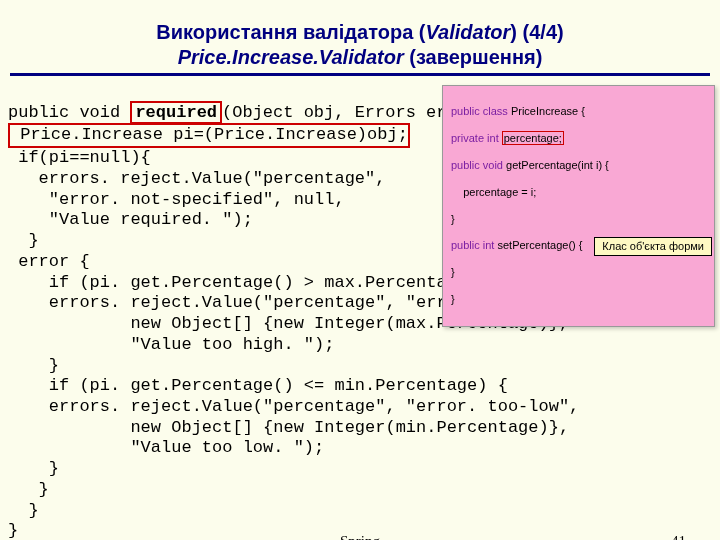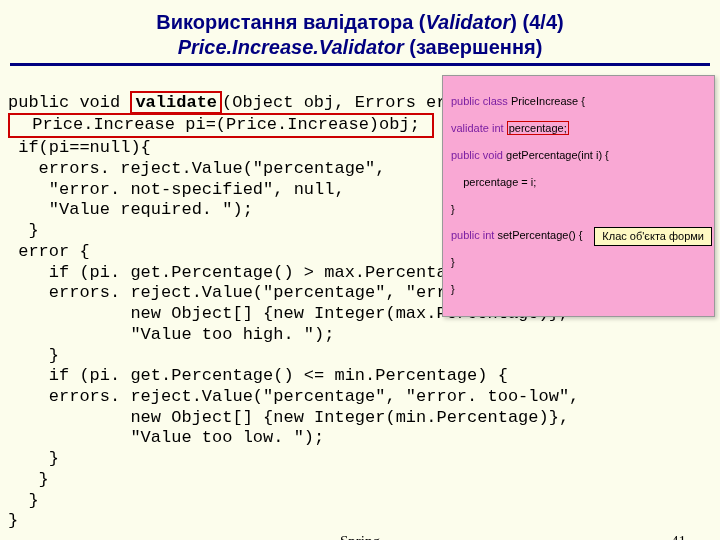--- a/index.html
+++ b/index.html
@@ -1,41 +1,41 @@
 <!DOCTYPE html>
 <html><head>
 <meta charset="utf-8">
 <style>
 html,body{margin:0;padding:0;width:720px;height:540px;background:#fcfdec;font-family:Arial,sans-serif;overflow:hidden}
-.header{text-align:center;font-weight:bold;color:#000080;font-size:20px;padding:10px 0 0}
+.header{text-align:center;font-weight:bold;color:#000080;font-size:20px;padding:20px 0 0}
 .header .it{font-style:italic}
 .header .line{line-height:1.25}
 .header-underline{margin:3px 10px 6px;border-bottom:3px solid #000080}
 .code{font-family:"Courier New",monospace;font-size:17px;white-space:pre;padding:0 8px;position:relative;line-height:1.22}
 .hl{font-weight:bold;border:2px solid #c00;padding:0 3px}
-.hl2{border:2px solid #c00;padding:0 12px;display:inline-block}
+.hl2{border:2px solid #c00;padding:0 0;display:inline-block}
 .popup{position:absolute;top:3px;right:5px;background:#f9a8d4;border:1px solid #999;box-shadow:2px 2px 4px rgba(0,0,0,.2);padding:6px 8px;font-family:Verdana,Arial,sans-serif;font-size:11px;width:255px}
 .popup .kw{color:#7b1fa2}
 .popup .bx{border:1px solid #c00;padding:0 1px}
 .tooltip{position:absolute;top:155px;right:8px;background:#fef9c3;border:1px solid #000;padding:2px 7px;font-family:Arial,sans-serif;font-size:11px}
 .footer{position:absolute;bottom:7px;width:720px;font-family:"Times New Roman",serif;font-size:15px}
 .footer .center{position:absolute;left:0;width:720px;text-align:center}
 .footer .page{position:absolute;right:34px}
 </style>
 </head>
 <body>
 
 <div class="header">
   <div class="line"><span>Використання валідатора (</span><span class="it">Validator</span><span>) (4/4)</span></div>
   <div class="line"><span class="it">Price.Increase.Validator</span><span> (завершення)</span></div>
 </div>
 <div class="header-underline"></div>
 
 <div class="code">
-<span>public void </span><span class="hl">validate</span><span>(Object obj, Errors errors) {</span>
+<span>public void </span><span class="hl">required</span><span>(Object obj, Errors errors) {</span>
 <span class="hl2"> Price.Increase pi=(Price.Increase)obj;</span>
 <span> if(pi==null){</span>
 <span>   errors. reject.Value("percentage",</span>
 <span>    "error. not-specified", null,</span>
 <span>    "Value required. ");</span>
 <span>  }</span>
 <span> error {</span>
 <span>    if (pi. get.Percentage() &gt; max.Percentage) {</span>
 <span>    errors. reject.Value("percentage", "error. too-high",</span>
 <span>            new Object[] {new Integer(max.Percentage)},</span>
@@ -44,21 +44,21 @@
 <span>    if (pi. get.Percentage() &lt;= min.Percentage) {</span>
 <span>    errors. reject.Value("percentage", "error. too-low",</span>
 <span>            new Object[] {new Integer(min.Percentage)},</span>
 <span>            "Value too low. ");</span>
 <span>    }</span>
 <span>   }</span>
 <span>  }</span>
 <span>}</span>
 <div class="popup">
 <div><span class="kw">public class</span><span> PriceIncrease {</span></div>
-<div><span class="kw">validate int </span><span class="bx">percentage;</span></div>
+<div><span class="kw">private int </span><span class="bx">percentage;</span></div>
 <div><span class="kw">public void</span><span> getPercentage(int i) {</span></div>
 <div><span>    percentage = i;</span></div>
 <div><span>}</span></div>
 <div><span class="kw">public int</span><span> setPercentage() {</span></div>
 <div><span>}</span></div>
 <div><span>}</span></div>
 </div>
 <div class="tooltip">Клас об'єкта форми</div>
 </div>
 

